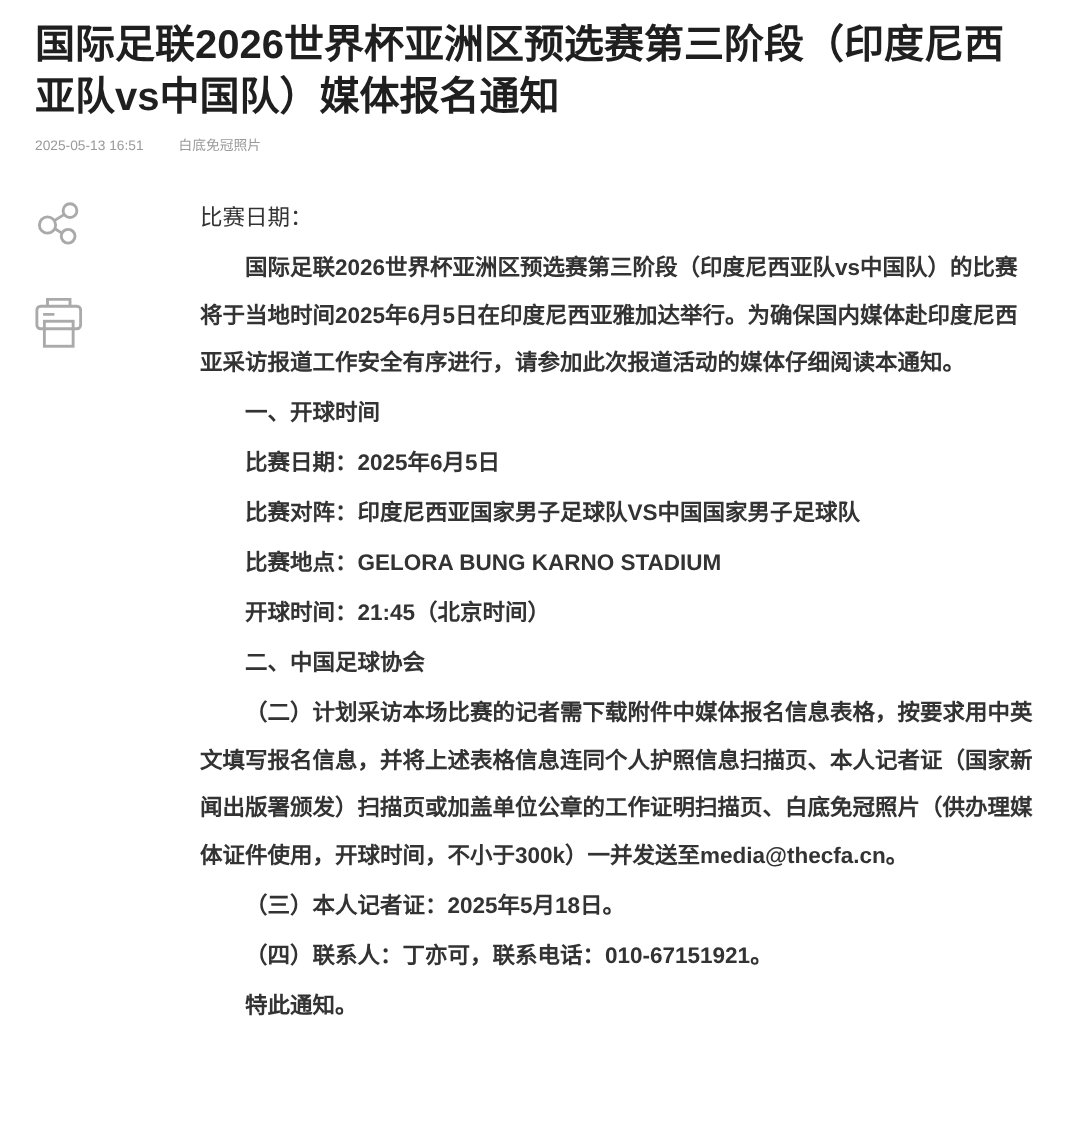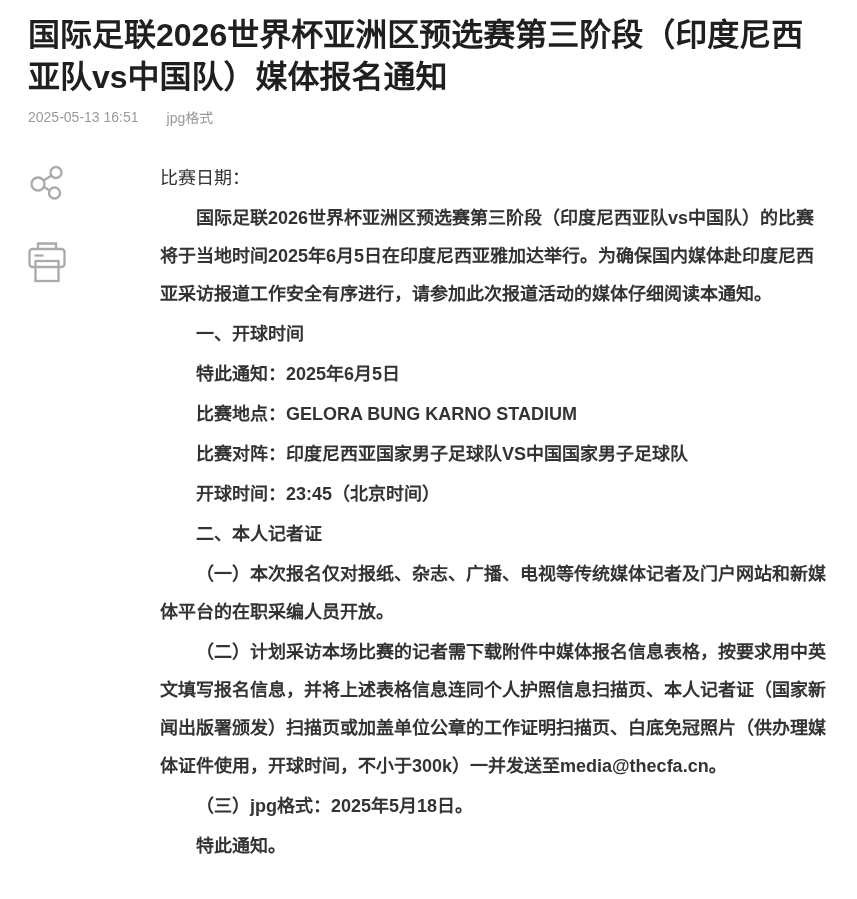--- a/index.html
+++ b/index.html
@@ -17,23 +17,23 @@
   }
   .article-title {
     font-size: 32px;
     line-height: 42px;
     font-weight: 700;
     color: #1f1f1f;
     margin-bottom: 9px;
   }
   .meta-row {
     display: flex;
-    align-items: center;
+    align-items: flex-end;
     gap: 28px;
-    font-size: 14px;
+    font-size: 11px;
     color: #9a9a9a;
   }
   .content-row {
     display: flex;
     margin-top: 32px;
   }
   .side-tools {
     width: 132px;
     flex: 0 0 132px;
     display: flex;
@@ -62,21 +62,21 @@
 </style>
 </head>
 <body>
 
 <div class="page">
 
   <h1 class="article-title">国际足联2026世界杯亚洲区预选赛第三阶段（印度尼西亚队vs中国队）媒体报名通知</h1>
 
   <div class="meta-row">
     <span>2025-05-13 16:51</span>
-    <span>jpg格式</span>
+    <span>白底免冠照片</span>
   </div>
 
   <div class="content-row">
 
     <div class="side-tools">
       <button class="tool-btn">
         <svg width="36" height="36" viewBox="0 0 36 36" fill="none" stroke="currentColor" stroke-width="2.3">
           <circle cx="10" cy="19" r="6.5"></circle>
           <circle cx="28" cy="7.5" r="5.5"></circle>
           <circle cx="26.5" cy="28" r="5.5"></circle>
@@ -91,25 +91,25 @@
           <line x1="6.5" y1="13.5" x2="15.5" y2="13.5"></line>
           <rect x="7.5" y="19" width="23" height="20"></rect>
         </svg>
       </button>
     </div>
 
     <div class="body-text">
       <p>比赛日期：</p>
       <p class="indent">国际足联2026世界杯亚洲区预选赛第三阶段（印度尼西亚队vs中国队）的比赛将于当地时间2025年6月5日在印度尼西亚雅加达举行。为确保国内媒体赴印度尼西亚采访报道工作安全有序进行，请参加此次报道活动的媒体仔细阅读本通知。</p>
       <p class="indent">一、开球时间</p>
-      <p class="indent">特此通知：2025年6月5日</p>
+      <p class="indent">比赛日期：2025年6月5日</p>
+      <p class="indent">比赛对阵：印度尼西亚国家男子足球队VS中国国家男子足球队</p>
       <p class="indent">比赛地点：GELORA BUNG KARNO STADIUM</p>
-      <p class="indent">比赛对阵：印度尼西亚国家男子足球队VS中国国家男子足球队</p>
-      <p class="indent">开球时间：23:45（北京时间）</p>
-      <p class="indent">二、本人记者证</p>
-      <p class="indent">（一）本次报名仅对报纸、杂志、广播、电视等传统媒体记者及门户网站和新媒体平台的在职采编人员开放。</p>
+      <p class="indent">开球时间：21:45（北京时间）</p>
+      <p class="indent">二、中国足球协会</p>
       <p class="indent">（二）计划采访本场比赛的记者需下载附件中媒体报名信息表格，按要求用中英文填写报名信息，并将上述表格信息连同个人护照信息扫描页、本人记者证（国家新闻出版署颁发）扫描页或加盖单位公章的工作证明扫描页、白底免冠照片（供办理媒体证件使用，开球时间，不小于300k）一并发送至media@thecfa.cn。</p>
-      <p class="indent">（三）jpg格式：2025年5月18日。</p>
+      <p class="indent">（三）本人记者证：2025年5月18日。</p>
+      <p class="indent">（四）联系人：丁亦可，联系电话：010-67151921。</p>
       <p class="indent">特此通知。</p>
     </div>
 
   </div>
 </div>
 
 </body></html>

